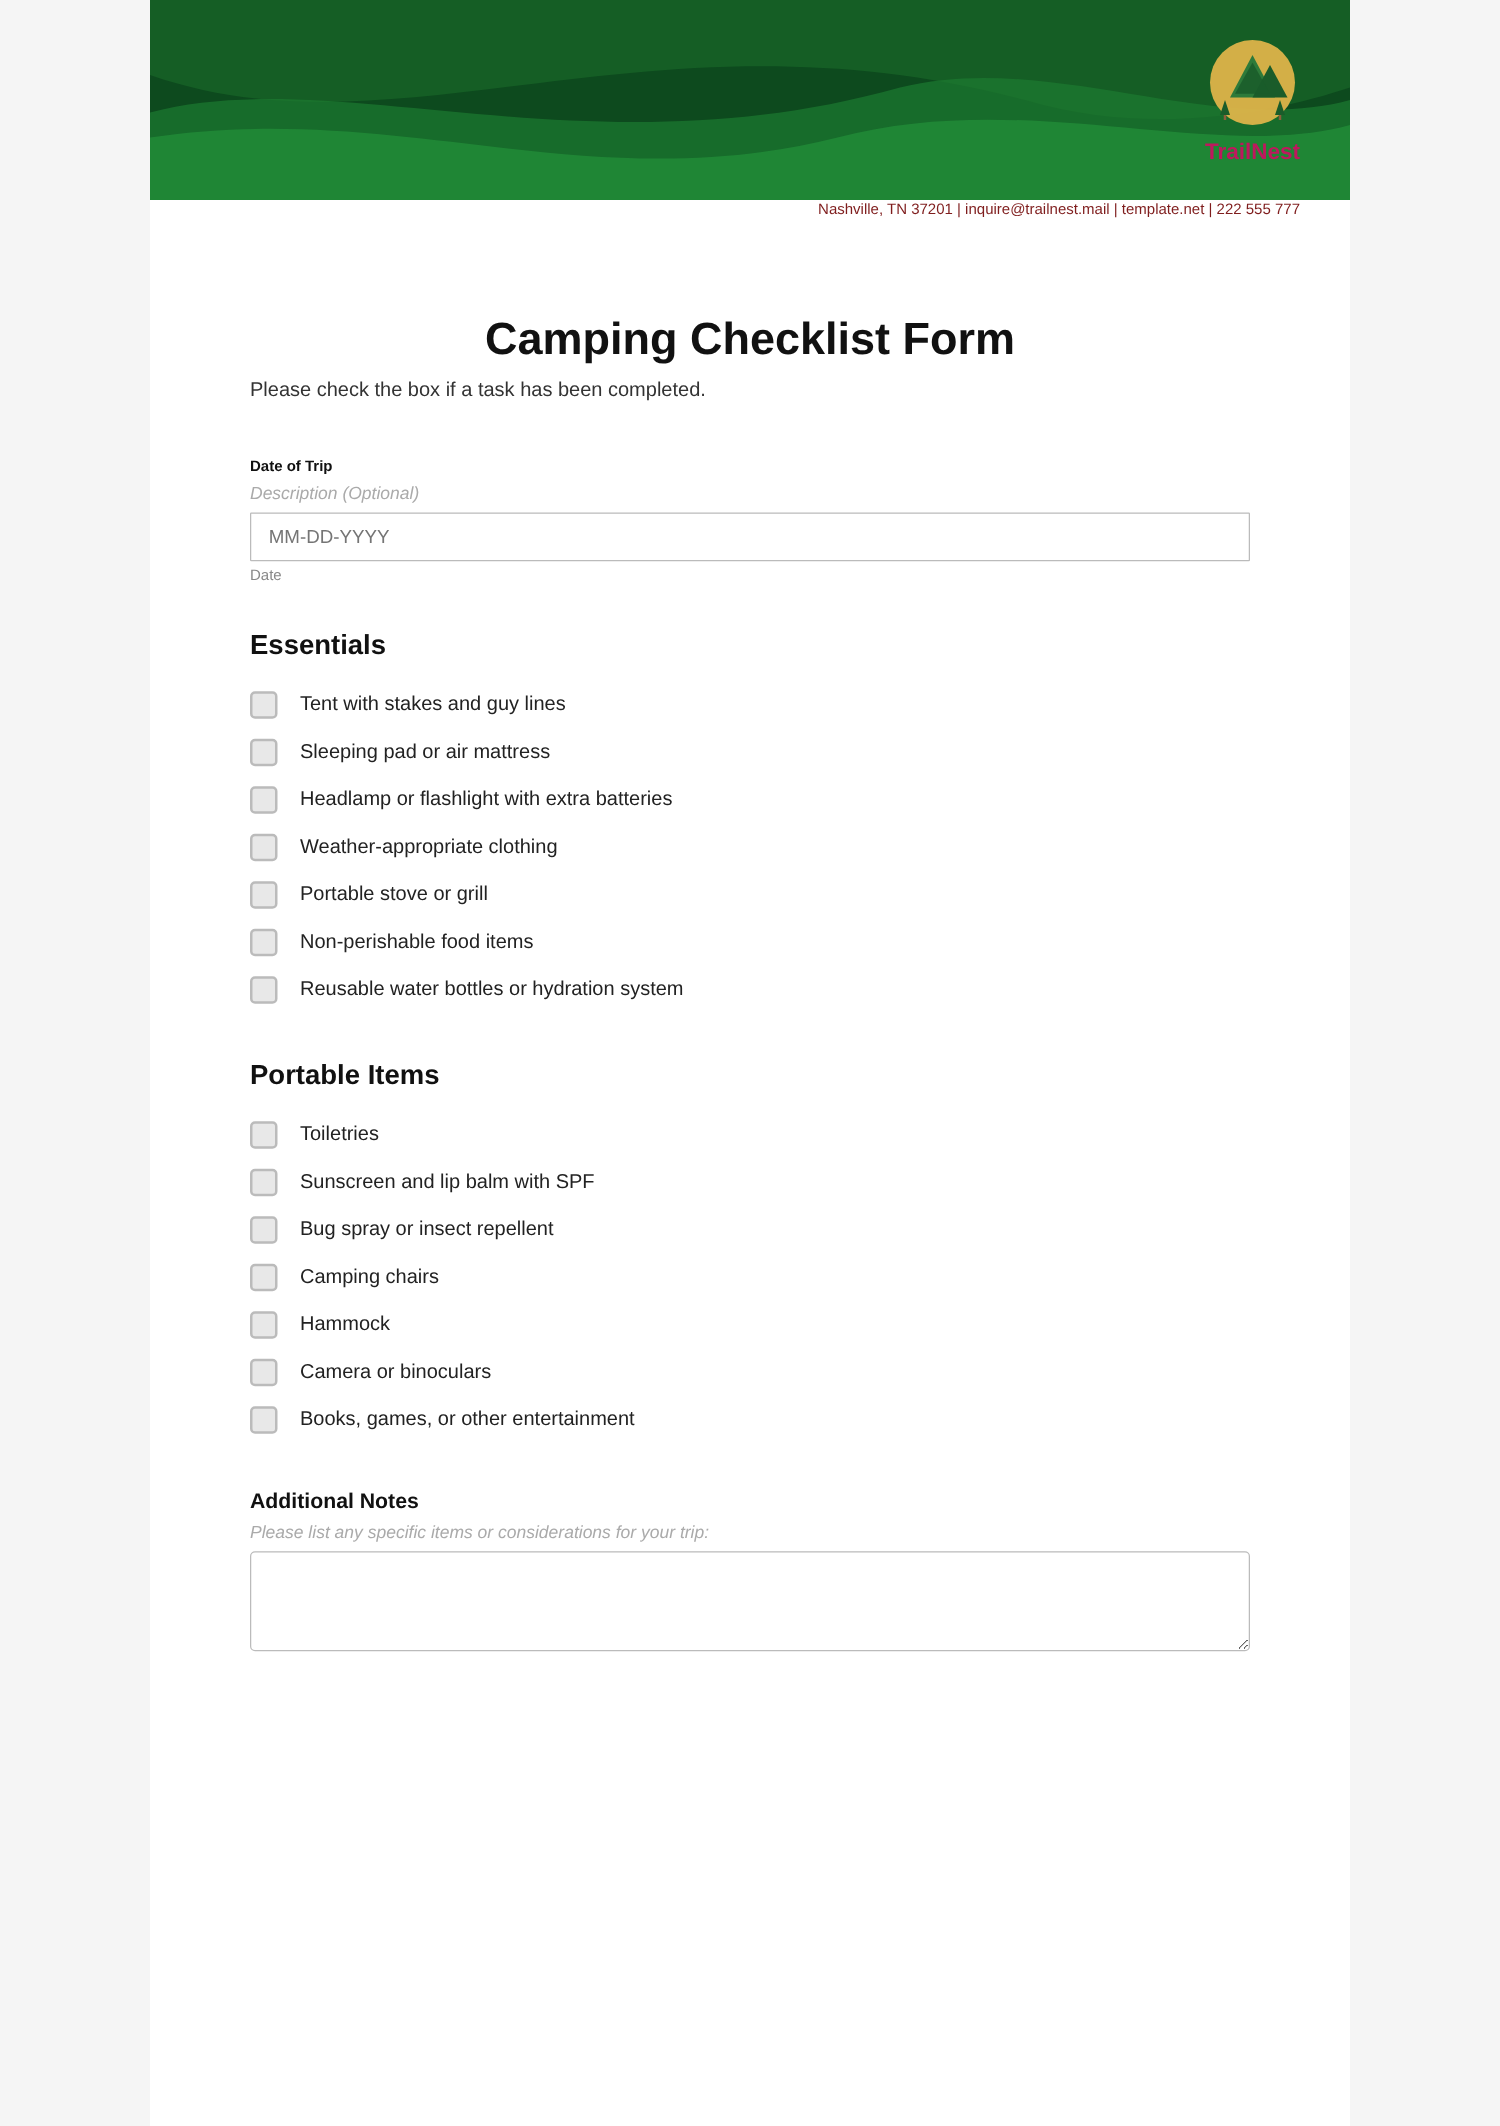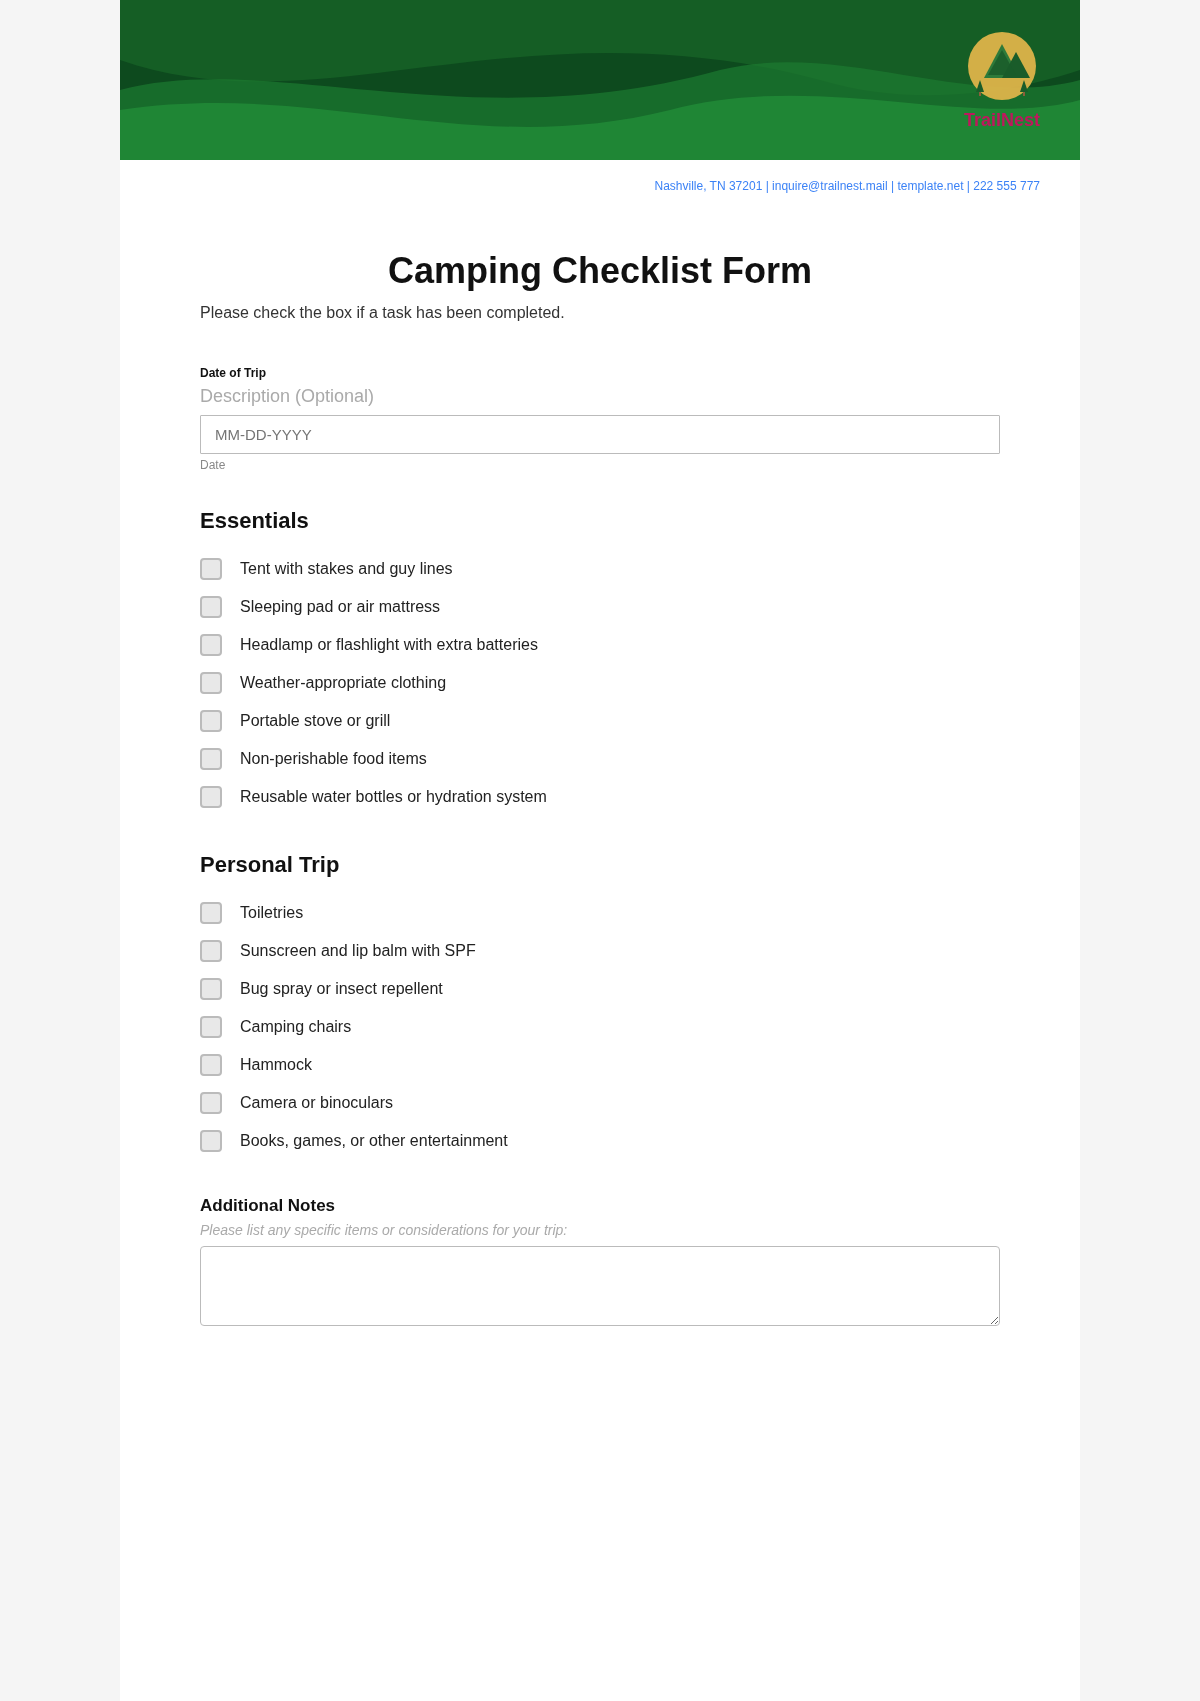--- a/index.html
+++ b/index.html
@@ -42,24 +42,24 @@
       margin-bottom: 4px;
     }
     .logo-name {
       font-size: 18px;
       font-weight: 700;
       color: #be185d;
       display: block;
     }
     .header-contact {
       position: absolute;
-      bottom: 17px;
+      bottom: 36px;
       right: 40px;
       font-size: 12px;
-      color: #3b82f6;
+      color: #7f1d1d;
       z-index: 10;
     }
 
     
     .content {
       padding: 40px 80px 60px 80px;
     }
 
     .page-title {
       font-size: 36px;
@@ -79,22 +79,23 @@
     .field-section {
       margin-bottom: 36px;
     }
     .field-label {
       font-size: 12px;
       font-weight: 700;
       color: #111;
       margin-bottom: 6px;
     }
     .field-description {
-      font-size: 18px;
+      font-size: 14px;
       color: #aaa;
+      font-style: italic;
       margin-bottom: 8px;
     }
     .date-input {
       width: 100%;
       border: 1px solid #bbb;
       border-radius: 1px;
       padding: 10px 14px;
       font-size: 15px;
       color: #555;
       outline: none;
@@ -242,21 +243,21 @@
           </li>
           <li>
             <div class="checkbox"></div>
             <span>Non-perishable food items</span>
           </li>
           <li>
             <div class="checkbox"></div>
             <span>Reusable water bottles or hydration system</span>
           </li>
         </ul>
-        <h2 class="section-title">Personal Trip</h2>
+        <h2 class="section-title">Portable Items</h2>
         <ul class="checklist">
           <li>
             <div class="checkbox"></div>
             <span>Toiletries</span>
           </li>
           <li>
             <div class="checkbox"></div>
             <span>Sunscreen and lip balm with SPF</span>
           </li>
           <li>

